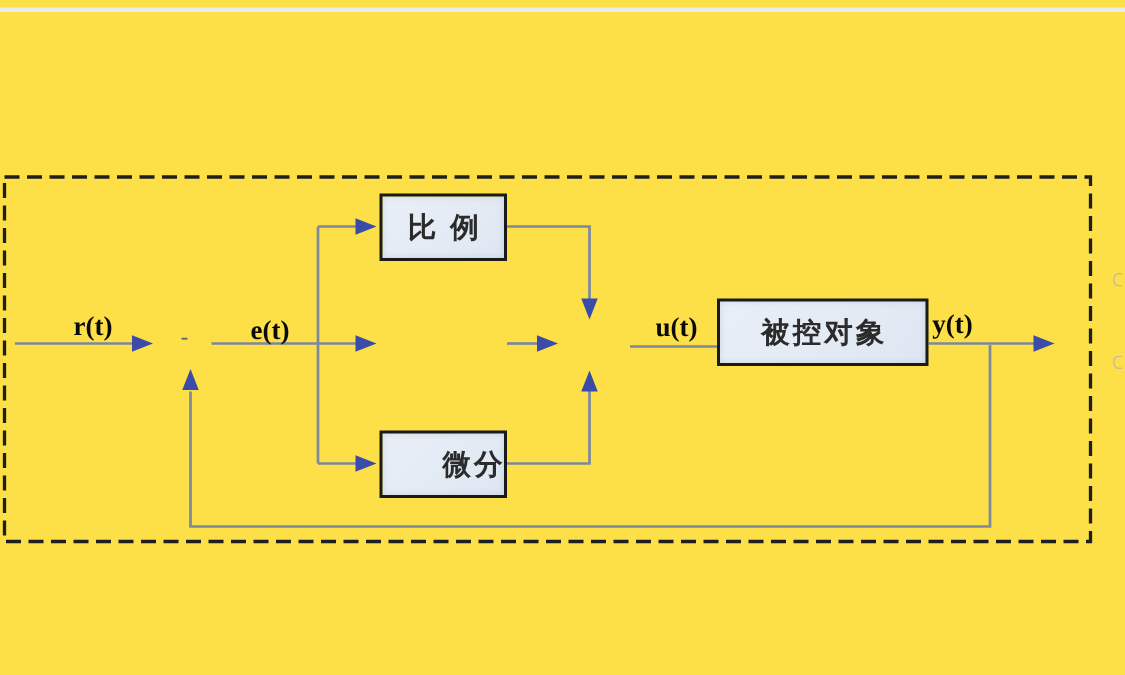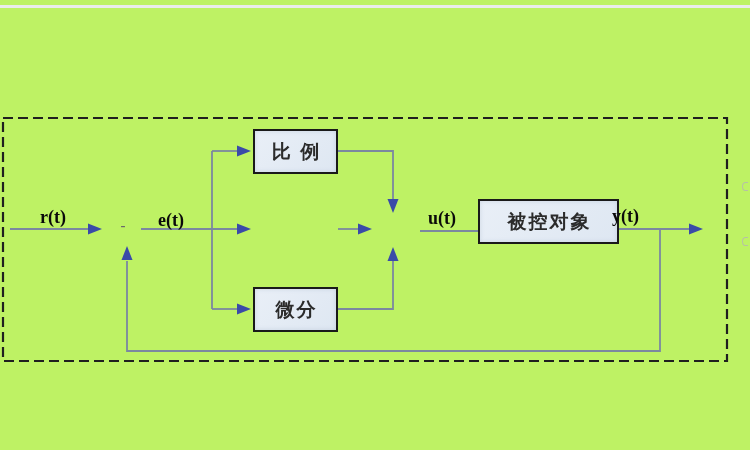--- a/index.html
+++ b/index.html
@@ -13,21 +13,21 @@
     --block-text:#2b2b2b;
     --sum-sign:#6a6a6a;
     --artifact:#b5b5b5;
     --topstrip:#ebebeb;
   }
   *{margin:0;padding:0;box-sizing:border-box;}
   html,body{background:#fff;}
   .canvas{
     position:relative;
     width:750px;height:450px;
-    background:#bef264;
+    background:#fde047;
     overflow:hidden;
     font-family:"Liberation Sans",sans-serif;
   }
   .top-strip{
     position:absolute;left:0;top:5px;width:750px;height:3px;
     background:var(--topstrip);
   }
   svg.overlay{position:absolute;left:0;top:0;width:750px;height:450px;}
   .l{stroke:var(--line-color);stroke-width:1.8;fill:none;}
   .a{fill:var(--arrow-color);stroke:none;}
@@ -42,21 +42,21 @@
     letter-spacing:2px;
     white-space:nowrap;
     box-shadow:inset 0 0 4px rgba(120,140,170,.25);
   }
   .block span{transform:translateX(1px);}
   .sig{
     position:absolute;
     font-family:"Liberation Serif",serif;
     font-weight:bold;font-size:18px;
     color:var(--label-text);
-    text-align:left;
+    text-align:center;
     line-height:20px;
   }
   .sum-sign{
     position:absolute;
     font-family:"Liberation Serif",serif;
     font-weight:bold;font-size:15px;
     color:var(--sum-sign);
     text-align:center;
   }
   .edge-artifact{
@@ -96,21 +96,21 @@
     <polygon class="a" points="393,213 387.5,199 398.5,199"></polygon>
     <polygon class="a" points="372,229 358,223.5 358,234.5"></polygon>
     <polygon class="a" points="393,247 387.5,261 398.5,261"></polygon>
     <polygon class="a" points="703,229 689,223.5 689,234.5"></polygon>
     <polygon class="a" points="127,246 121.5,260 132.5,260"></polygon>
   </svg>
 
   <div class="block" style="left:253px;top:129px;width:85px;height:45px;">
     <span>比 例</span>
   </div>
-  <div class="block" style="left:253px;top:287px;width:85px;height:45px;">
+  <div class="block" style="left:253px;top:287px;width:85px;height:45px;justify-content:flex-end;">
     <span>微分</span>
   </div>
   <div class="block" style="left:478px;top:199px;width:141px;height:45px;">
     <span>被控对象</span>
   </div>
 
   <div class="sig" style="left:40px;top:207px;width:44px;">r(t)</div>
   <div class="sig" style="left:158px;top:210px;width:44px;">e(t)</div>
   <div class="sig" style="left:428px;top:208px;width:46px;">u(t)</div>
   <div class="sig" style="left:612px;top:206px;width:46px;">y(t)</div>

